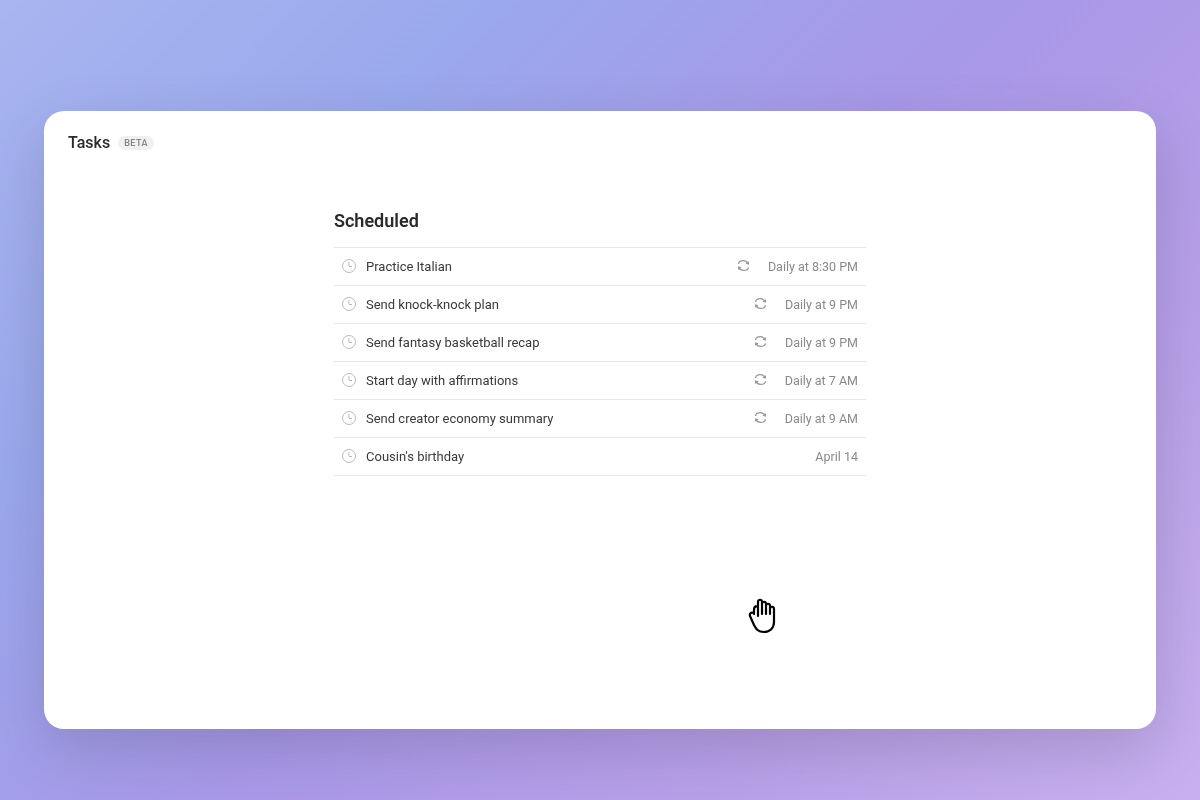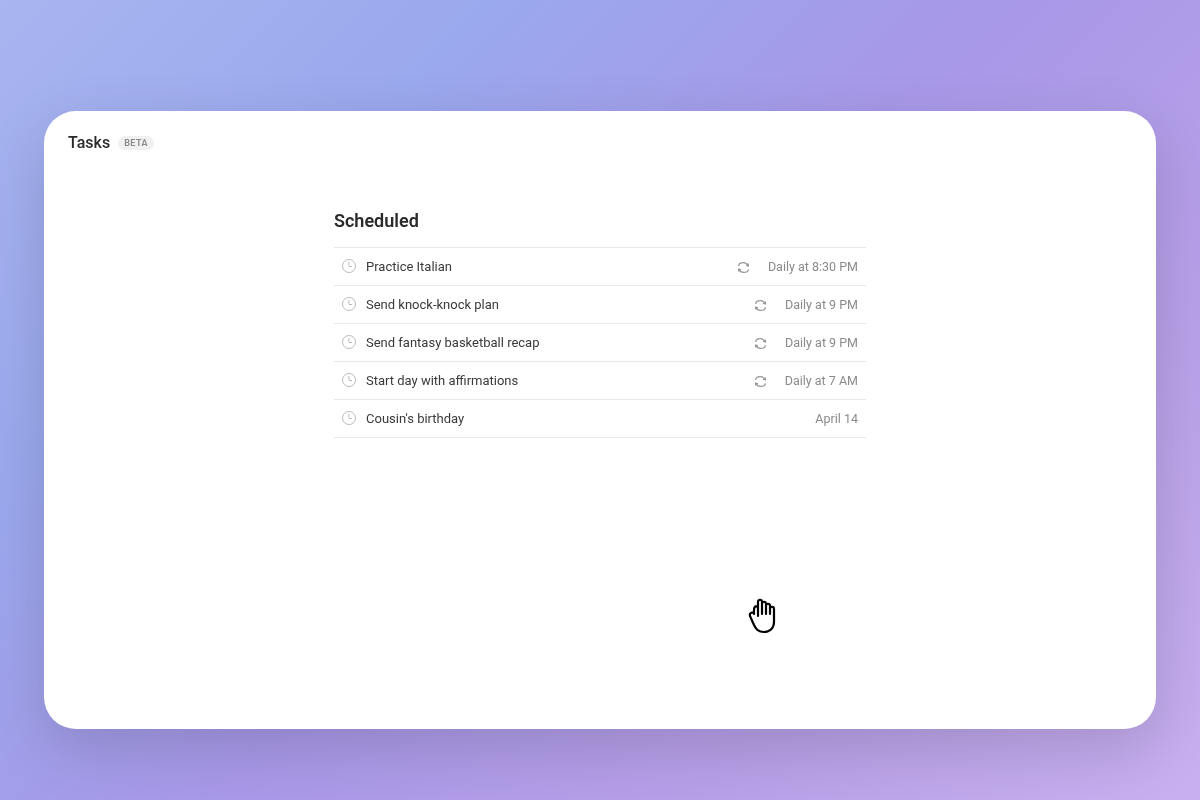--- a/index.html
+++ b/index.html
@@ -16,21 +16,21 @@
       display: flex;
       align-items: center;
       justify-content: center;
       overflow: hidden;
     }
     
     .window {
       width: 1112px;
       height: 618px;
       background: #ffffff;
-      border-radius: 32px;
+      border-radius: 20px;
       box-shadow: 0 20px 60px rgba(0,0,0,0.15);
       position: relative;
       padding: 22px 24px;
       margin-top: 40px;
     }
     
     .header {
       display: flex;
       align-items: center;
       gap: 8px;
@@ -89,21 +89,21 @@
       gap: 10px;
     }
     
     .task-title {
       color: #3a3a3a;
       font-weight: 400;
     }
     
     .task-right {
       display: flex;
-      align-items: flex-end;
+      align-items: flex-start;
       gap: 18px;
     }
     
     .schedule-text {
       color: #8a8a8a;
       font-size: 12.5px;
     }
     
     .hover-actions {
       display: flex;
@@ -235,20 +235,35 @@
   <path d="M 11 5 L 14 6 L 14 3"></path>
   <path d="M 14 10 C 14 13 11 14 8 14 C 5 14 3 12 2 10"></path>
   <path d="M 5 11 L 2 10 L 2 13"></path>
 </svg>
             <span class="schedule-text">Daily at 7 AM</span>
           </div>
         </div>
         <div class="task-row">
           <div class="task-left">
             <span class="icon-clock"></span>
+            <span class="task-title">Send creator economy summary</span>
+          </div>
+          <div class="task-right">
+            <svg class="icon-repeat" viewBox="0 0 16 16" fill="none" stroke="#999" stroke-width="1.5">
+  <path d="M 2 6 C 2 3 5 2 8 2 C 11 2 13 4 14 6"></path>
+  <path d="M 11 5 L 14 6 L 14 3"></path>
+  <path d="M 14 10 C 14 13 11 14 8 14 C 5 14 3 12 2 10"></path>
+  <path d="M 5 11 L 2 10 L 2 13"></path>
+</svg>
+            <span class="schedule-text">Daily at 9 AM</span>
+          </div>
+        </div>
+        <div class="task-row">
+          <div class="task-left">
+            <span class="icon-clock"></span>
             <span class="task-title">Cousin's birthday</span>
           </div>
           <div class="task-right">
             <span class="schedule-text">April 14</span>
           </div>
         </div>
       </div>
   </div>
 
   <svg class="cursor-pointer" viewBox="0 0 36 40">

